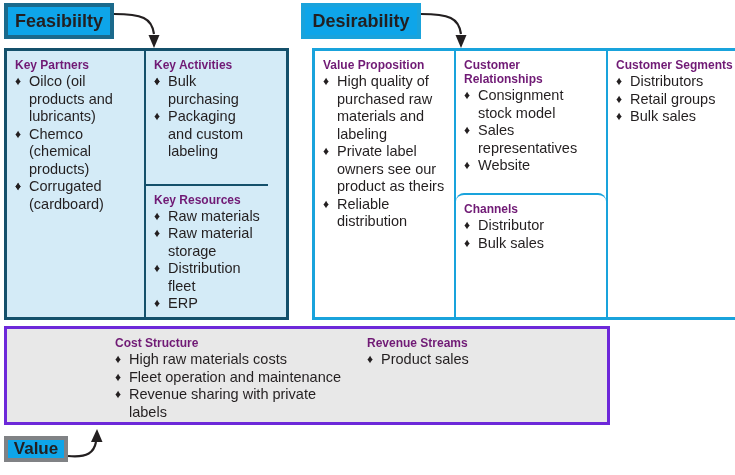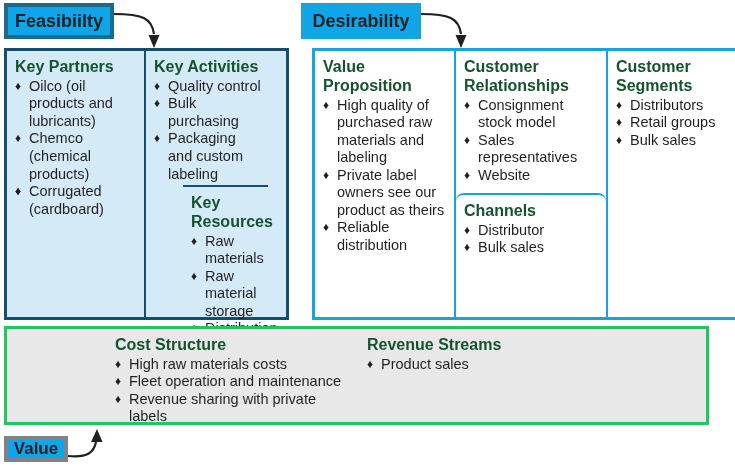--- a/index.html
+++ b/index.html
@@ -67,54 +67,54 @@
   }
   #panel-desirability {
     left: 312px; top: 48px;
     width: 431px; height: 272px;
     border: 3px solid #19a3dc;
     background: #ffffff;
     display: flex;
   }
   #panel-viability {
     left: 4px; top: 326px;
-    width: 705px; height: 99px;
-    border: 3px solid #22c55e;
+    width: 606px; height: 99px;
+    border: 3px solid #6d28d9;
     background: #e8e8e8;
     display: flex;
   }
 
   
   .col { box-sizing: border-box; height: 100%; }
   .col-divider-dark { border-left: 2px solid #14506b; }
   .col-divider-light { border-left: 2px solid #19a3dc; }
 
   #col-key-partners  { width: 137px; }
   #col-mid           { width: 124px; display: flex; flex-direction: column; }
   #cell-key-activities { height: 134px; box-sizing: border-box; }
-  #cell-key-resources  { flex: 1; border-top: 2px solid #14506b; box-sizing: border-box; margin-left: 37px; }
+  #cell-key-resources  { flex: 1; border-top: 2px solid #14506b; box-sizing: border-box; }
 
   #col-value-prop    { width: 139px; }
   #col-cust          { width: 152px; display: flex; flex-direction: column; }
   #cell-cust-rel     { height: 142px; box-sizing: border-box; }
   #cell-channels     { flex: 1; border-top: 2px solid #19a3dc; box-sizing: border-box; border-radius: 8px; }
   #col-cust-seg      { flex: 1; }
 
   
   #col-cost    { width: 340px; padding-left: 100px; box-sizing: border-box; }
   #col-revenue { flex: 1; padding-left: 12px; box-sizing: border-box; }
 
   
   .block { padding: 7px 6px 4px 8px; }
   .block-title {
     font-weight: bold;
-    font-size: 16px;
+    font-size: 12px;
     line-height: 1.18;
     margin-bottom: 1px;
-    color: #14532d;
+    color: #701a75;
   }
   ul.items {
     list-style: none;
     margin: 0;
     padding: 0;
   }
   ul.items li {
     position: relative;
     padding-left: 14px;
     font-size: 14.5px;
@@ -172,21 +172,21 @@
           <li><span class="bullet">♦</span><span>Corrugated (cardboard)</span></li>
         </ul>
     </div>
   </div>
 
   <div class="col col-divider-dark" id="col-mid">
     <div id="cell-key-activities">
       <div class="block">
         <div class="block-title">Key Activities</div>
         <ul class="items">
-            <li><span class="bullet">♦</span><span>Quality control</span></li>
+            <li><span class="bullet">♦</span></li>
             <li><span class="bullet">♦</span><span>Bulk purchasing</span></li>
             <li><span class="bullet">♦</span><span>Packaging and custom labeling</span></li>
           </ul>
       </div>
     </div>
     <div id="cell-key-resources">
       <div class="block">
         <div class="block-title">Key Resources</div>
         <ul class="items">
             <li><span class="bullet">♦</span><span>Raw materials</span></li>

